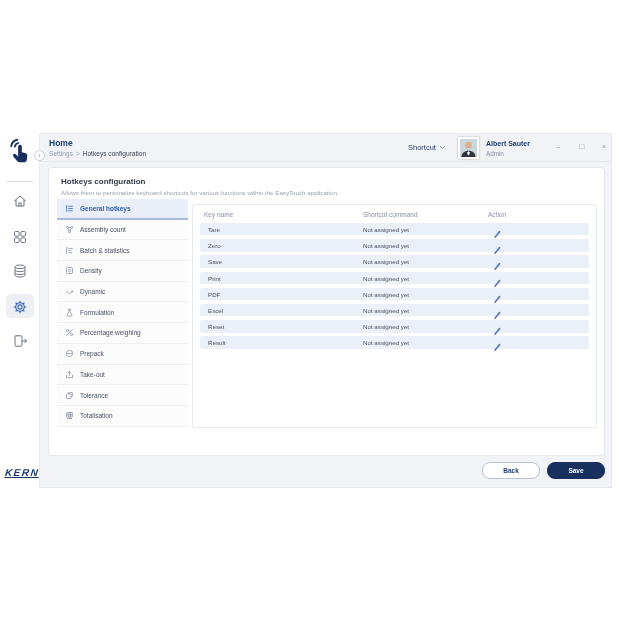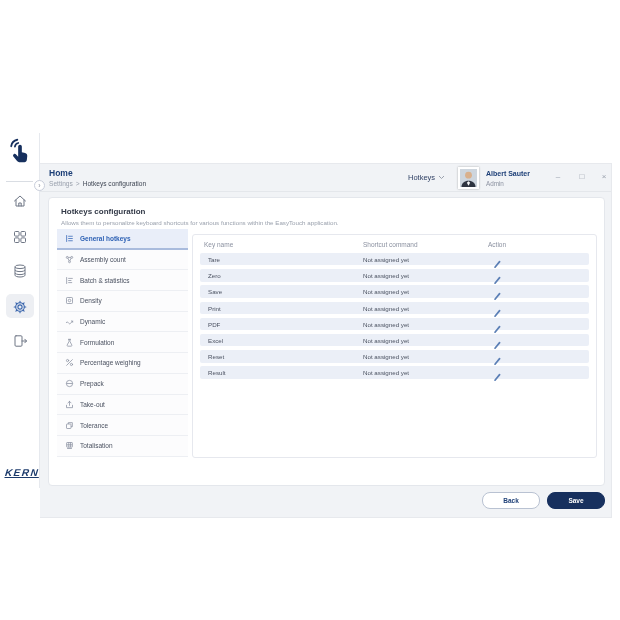--- a/index.html
+++ b/index.html
@@ -13,21 +13,21 @@
   .side-divider{position:absolute;left:6px;top:48px;width:27px;height:1px;background:#d9dde3;}
   .side-ic{position:absolute;left:12px;width:16px;height:16px;color:#6e7685;cursor:pointer;}
   .ic-home{top:60px;} .ic-grid{top:96px;} .ic-db{top:130px;} .ic-gear{top:166px;color:#3a66ad;}
   .ic-out{top:200px;}
   .gear-bg{position:absolute;left:6px;top:161px;width:28px;height:24px;background:#edeff3;border-radius:5px;}
   .kern{position:absolute;left:5px;top:467px;font-size:10px;font-weight:bold;font-style:italic;
     color:#1b3a6b;letter-spacing:1.5px;text-decoration:underline;transform:skewX(-6deg);}
 
   
   .window{position:absolute;left:40px;top:133px;width:572px;height:355px;background:#f1f3f6;
-    border:1px solid #e7e9ed;border-left:none;margin-top:30px;}
+    border:1px solid #e7e9ed;border-left:none;}
   .topbar{position:relative;height:28px;border-bottom:1px solid #e4e7eb;}
   .home-title{position:absolute;left:9px;top:4px;font-size:8.5px;font-weight:bold;color:#1d3f77;}
   .breadcrumb{position:absolute;left:9px;top:16px;font-size:6.6px;color:#9aa1ad;}
   .crumb-sep{margin:0 3px;}
   .crumb-current{color:#3f4654;}
   .lang{position:absolute;left:368px;top:9px;font-size:7.5px;color:#2e3f63;cursor:pointer;display:flex;align-items:center;gap:3px;}
   .avatar{position:absolute;left:418px;top:3px;width:21px;height:22px;background:#cfd6de;
     border:2px solid #fff;box-shadow:0 0 2px rgba(0,0,0,.3);overflow:hidden;}
   .user-name{position:absolute;left:446px;top:6px;font-size:7px;font-weight:bold;color:#1d3f77;}
   .user-role{position:absolute;left:446px;top:15.5px;font-size:6.3px;color:#8b91a0;}
@@ -120,21 +120,21 @@
 <div class="window">
   <div class="expander">›</div>
 
   <div class="topbar">
     <div class="home-title">Home</div>
     <div class="breadcrumb">
       <span>Settings</span><span class="crumb-sep">&gt;</span><span class="crumb-current">Hotkeys configuration</span>
     </div>
 
     <div class="lang">
-      <span>Hotkeys</span>
+      <span>Shortcut</span>
       <svg width="7" height="5" viewBox="0 0 7 5" fill="none" stroke="#9aa1ad" stroke-width="1">
           <path d="M1 1l2.5 2.5L6 1"></path>
         </svg>
     </div>
 
     <div class="avatar">
       <svg width="17" height="18" viewBox="0 0 17 18">
         <rect width="17" height="18" fill="#cdd5dd"></rect>
         <circle cx="8.5" cy="6.2" r="3.4" fill="#d9b08c"></circle>
         <path d="M1.5 18c0-3.8 3-6.2 7-6.2s7 2.4 7 6.2z" fill="#2e3440"></path>

